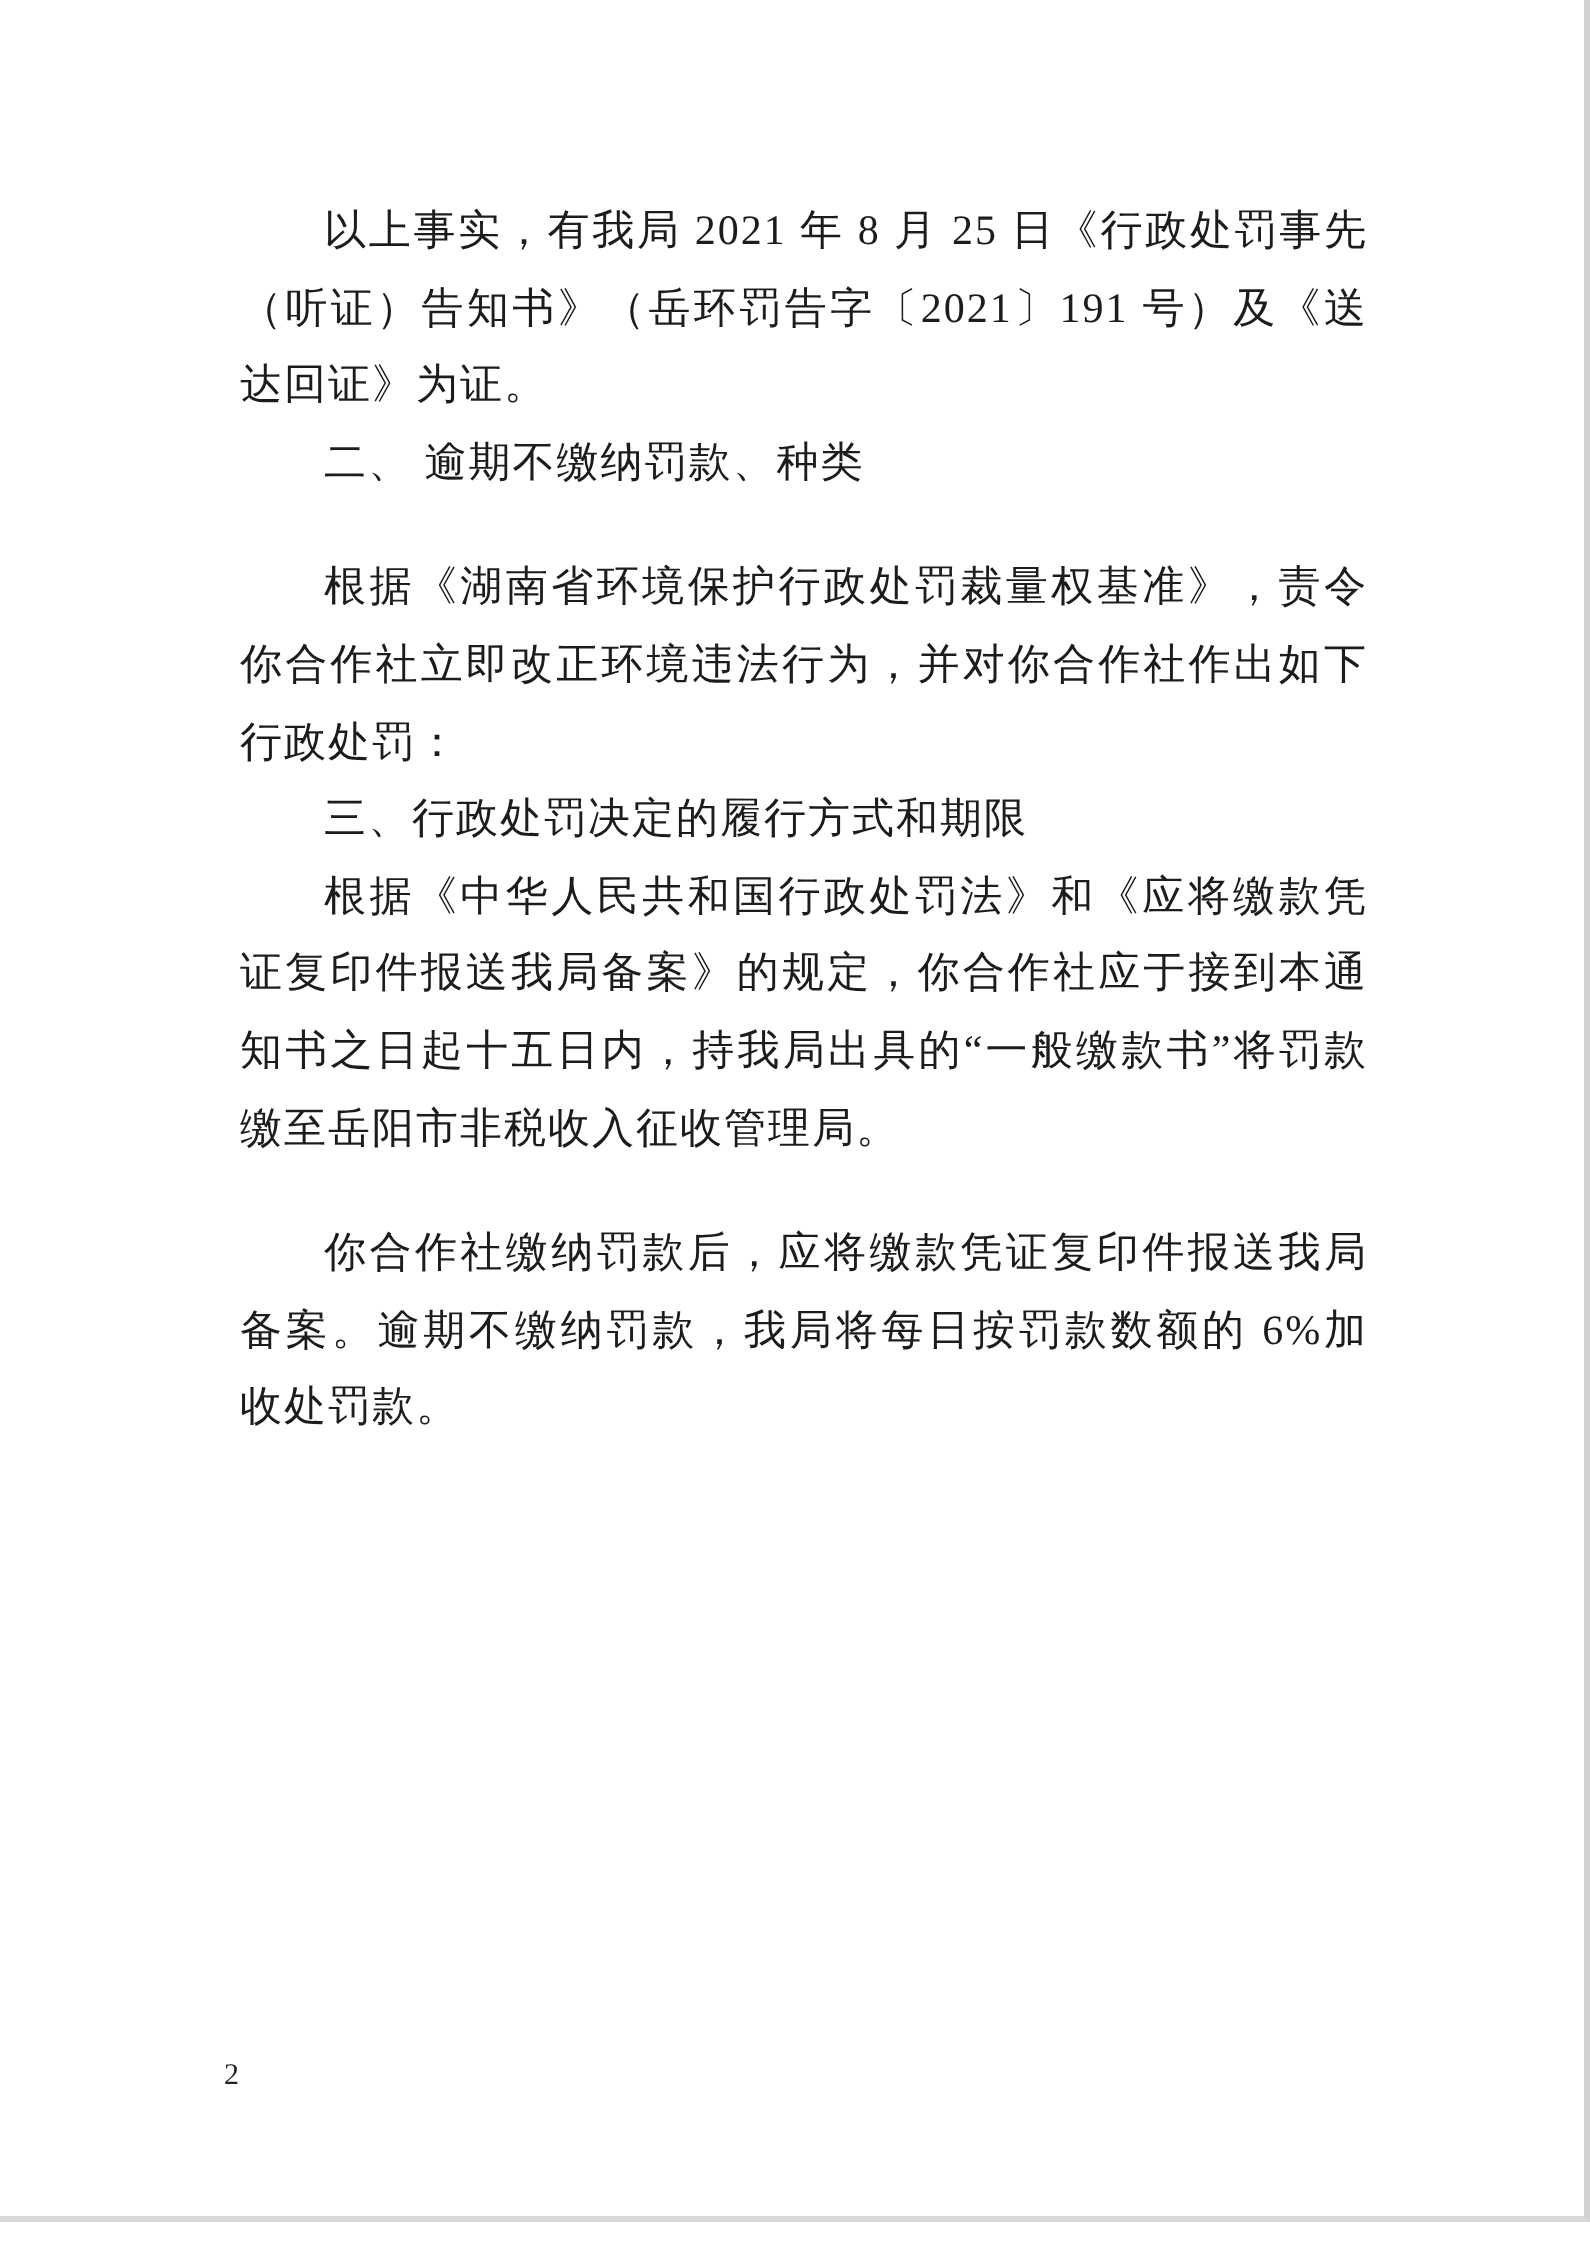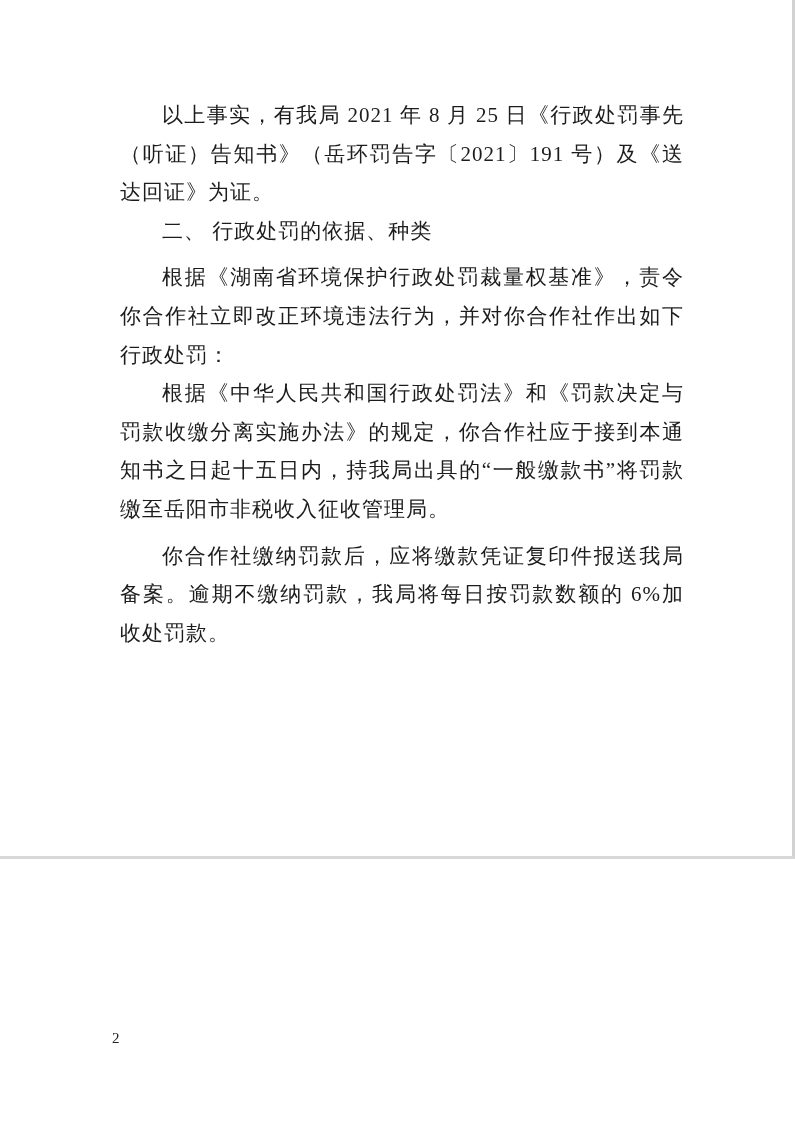--- a/index.html
+++ b/index.html
@@ -10,53 +10,54 @@
   body {
     width: 795px;
     height: 1127px;
     overflow: hidden;
     font-family: "Liberation Serif", "DejaVu Serif", serif;
     color: #1c1c1c;
   }
   .page {
     position: relative;
     width: 795px;
-    height: 859px;
+    height: 1111px;
     box-sizing: border-box;
     background: #ffffff;
     padding: 96px 108px 0 120px;
     border-right: 3px solid #d2d2d2;
     border-bottom: 3px solid #d8d8d8;
     font-family: Liberation Serif, serif;
   }
   .para {
     margin: 0;
     text-indent: 2em;
     font-size: 21px;
     line-height: 38.6px;
     letter-spacing: 1px;
     text-align: justify;
     word-break: break-all;
   }
   .para.gap {
-    margin-top: 8px;
+    margin-top: 24px;
   }
   .page-number {
     position: absolute;
     left: 112px;
     top: 1030px;
     font-size: 15px;
     letter-spacing: 0;
     color: #222;
   }
 </style>
 </head>
 <body>
 
 <div class="page">
   <p class="para">以上事实，有我局 2021 年 8 月 25 日《行政处罚事先（听证）告知书》（岳环罚告字〔2021〕191 号）及《送达回证》为证。</p>
-  <p class="para">二、 行政处罚的依据、种类</p>
+  <p class="para">二、 逾期不缴纳罚款、种类</p>
   <p class="para gap">根据《湖南省环境保护行政处罚裁量权基准》，责令你合作社立即改正环境违法行为，并对你合作社作出如下行政处罚：</p>
-  <p class="para">根据《中华人民共和国行政处罚法》和《罚款决定与罚款收缴分离实施办法》的规定，你合作社应于接到本通知书之日起十五日内，持我局出具的“一般缴款书”将罚款缴至岳阳市非税收入征收管理局。</p>
+  <p class="para">三、行政处罚决定的履行方式和期限</p>
+  <p class="para">根据《中华人民共和国行政处罚法》和《应将缴款凭证复印件报送我局备案》的规定，你合作社应于接到本通知书之日起十五日内，持我局出具的“一般缴款书”将罚款缴至岳阳市非税收入征收管理局。</p>
   <p class="para gap">你合作社缴纳罚款后，应将缴款凭证复印件报送我局备案。逾期不缴纳罚款，我局将每日按罚款数额的 6%加收处罚款。</p>
 
   <div class="page-number">2</div>
 </div>
 
 </body></html>

